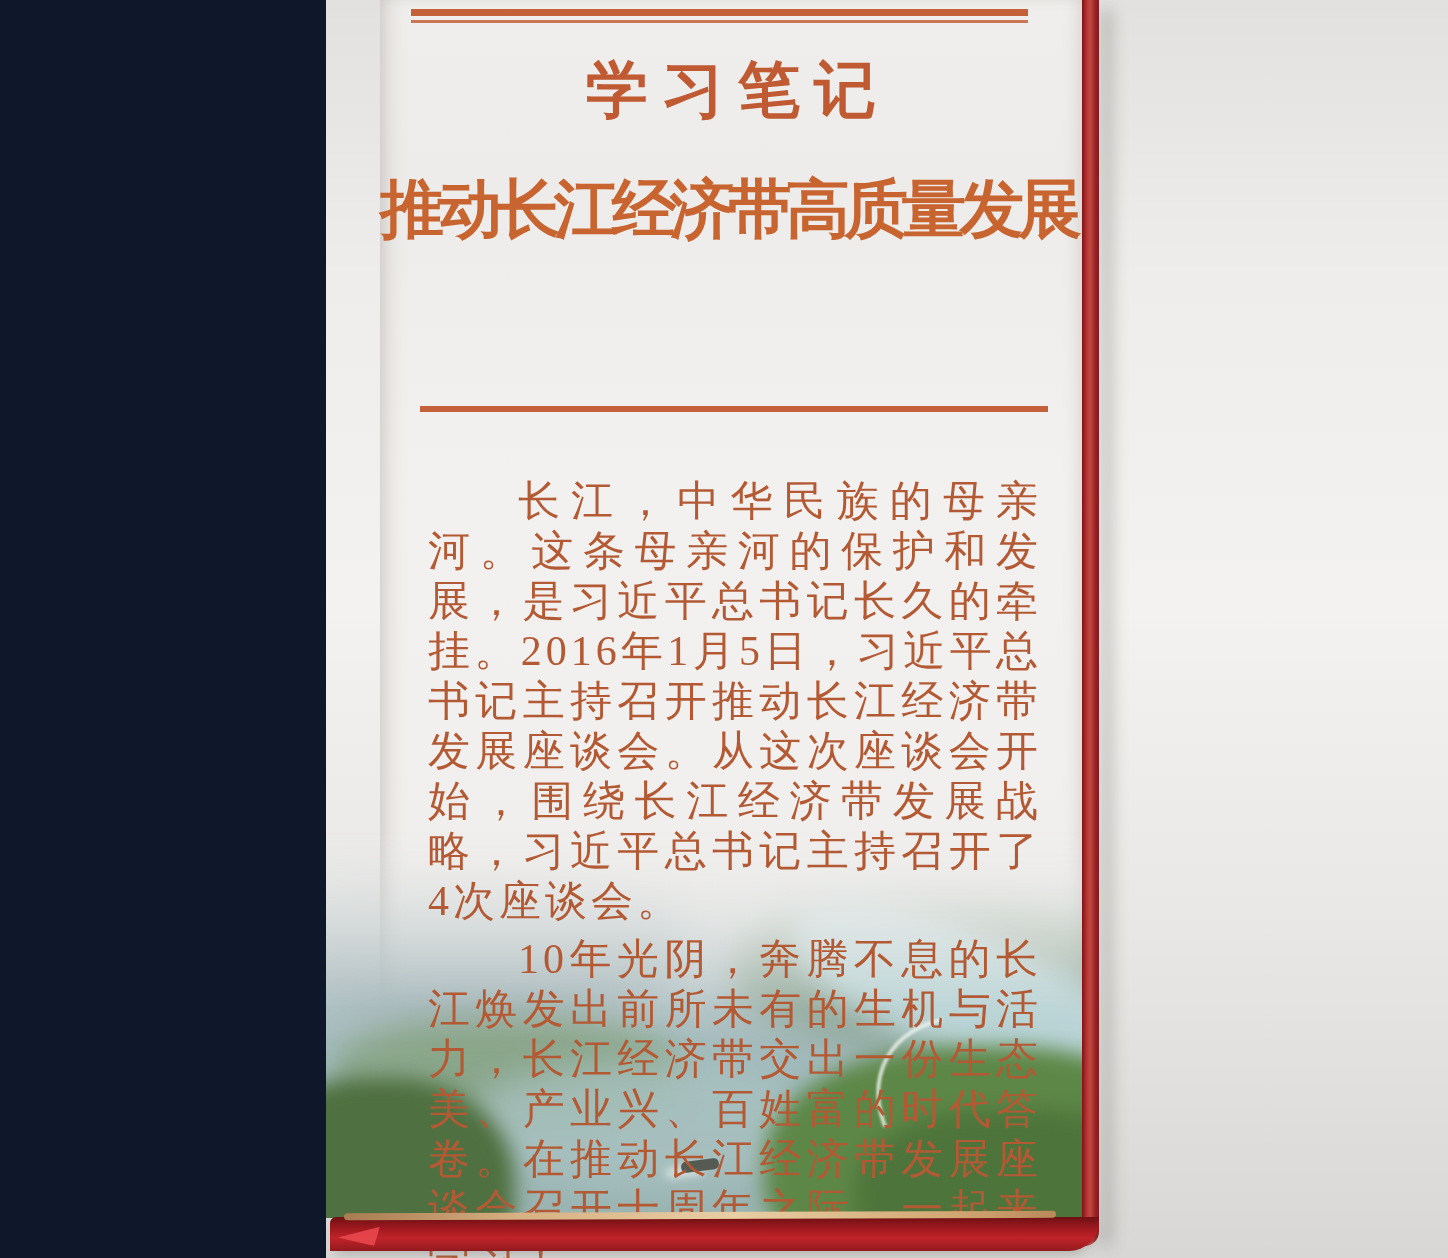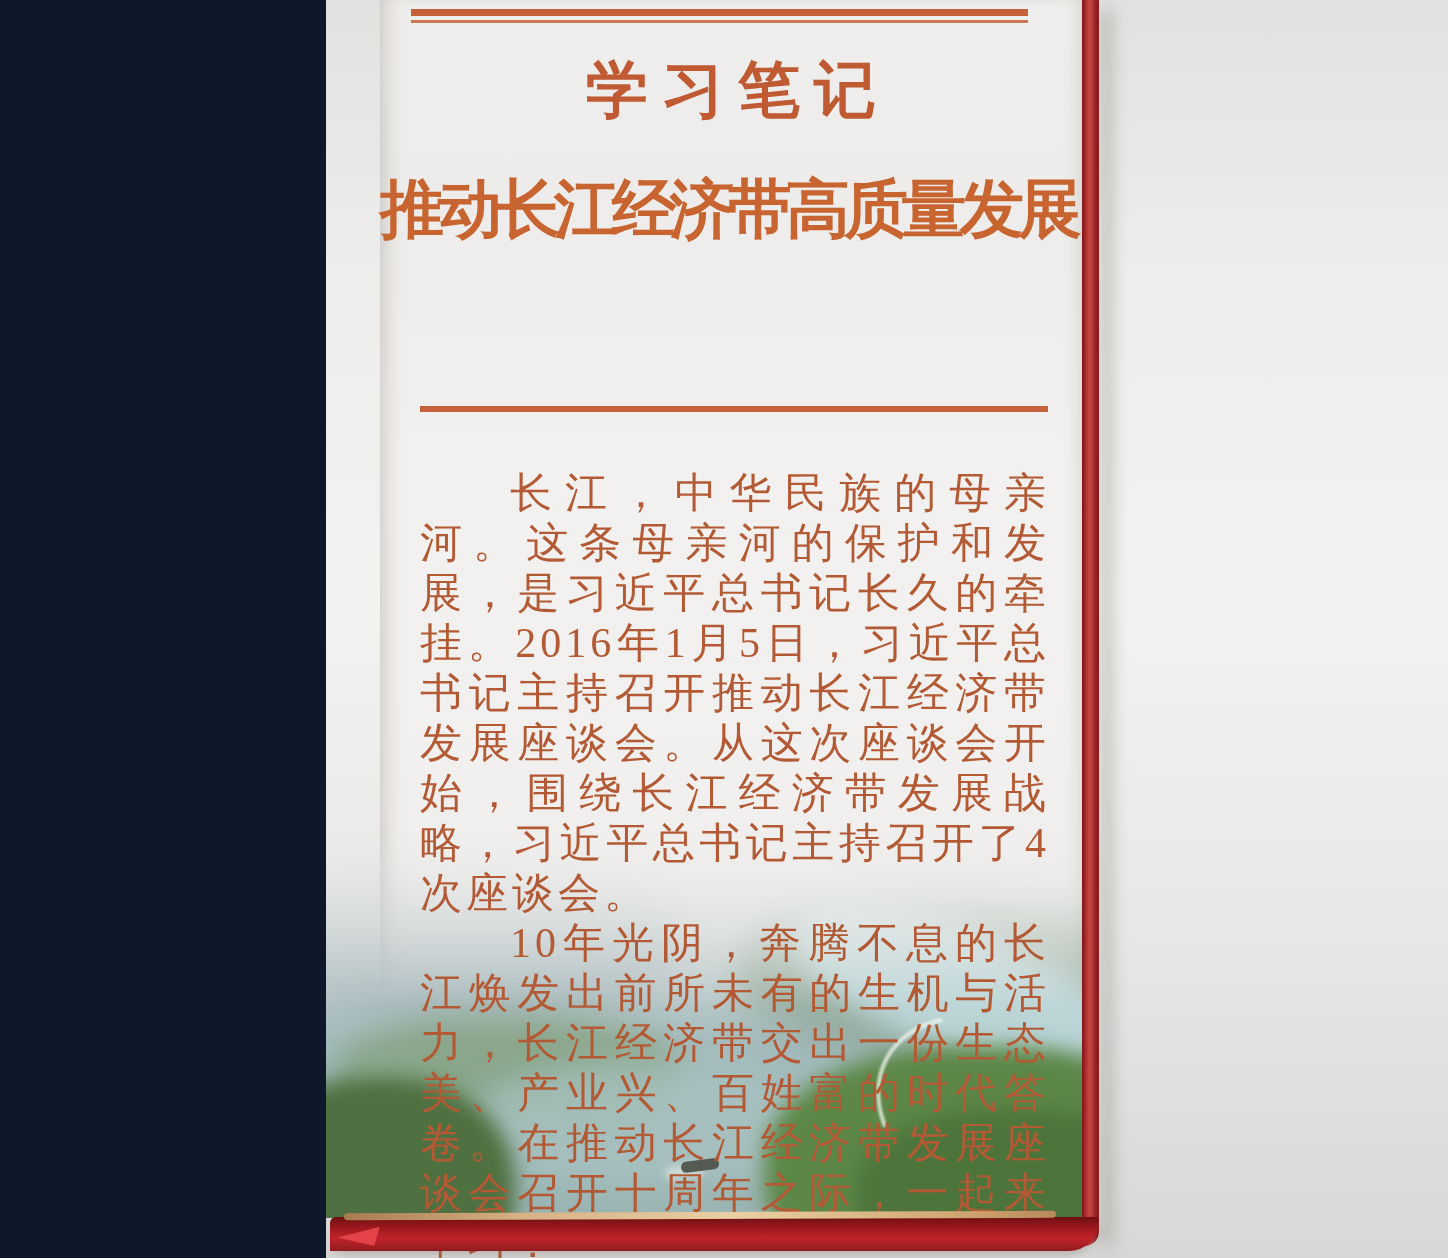--- a/index.html
+++ b/index.html
@@ -54,21 +54,21 @@
   
   .brand-title{position:absolute;left:380px;top:48px;width:702px;z-index:3;text-align:center;
     font-family:"Liberation Serif","DejaVu Serif",serif;font-weight:700;font-size:62px;
     color:var(--accent,#c05a33);letter-spacing:14px;text-indent:14px;}
   .headline{position:absolute;left:380px;top:158px;width:702px;z-index:3;text-align:left;
     color:var(--headline,#c8642f);font-family:"Liberation Sans",sans-serif;font-weight:900;
     font-size:64px;line-height:103px;letter-spacing:-6px;}
   .body-copy{position:absolute;left:420px;top:468px;width:630px;z-index:3;
     font-family:"Liberation Serif","DejaVu Serif",serif;font-size:42px;line-height:50px;
     color:var(--body,#b35a35);text-align:justify;letter-spacing:4px;word-break:break-all;}
-  .body-copy p{margin:0;text-indent:90px;}
+  .body-copy p{margin:8px;text-indent:90px;}
 </style>
 </head>
 <body>
 
 <div class="stage">
   <div class="graphic-bg"></div>
 
   <div class="page-sheet"></div>
 
   <div class="photo">

